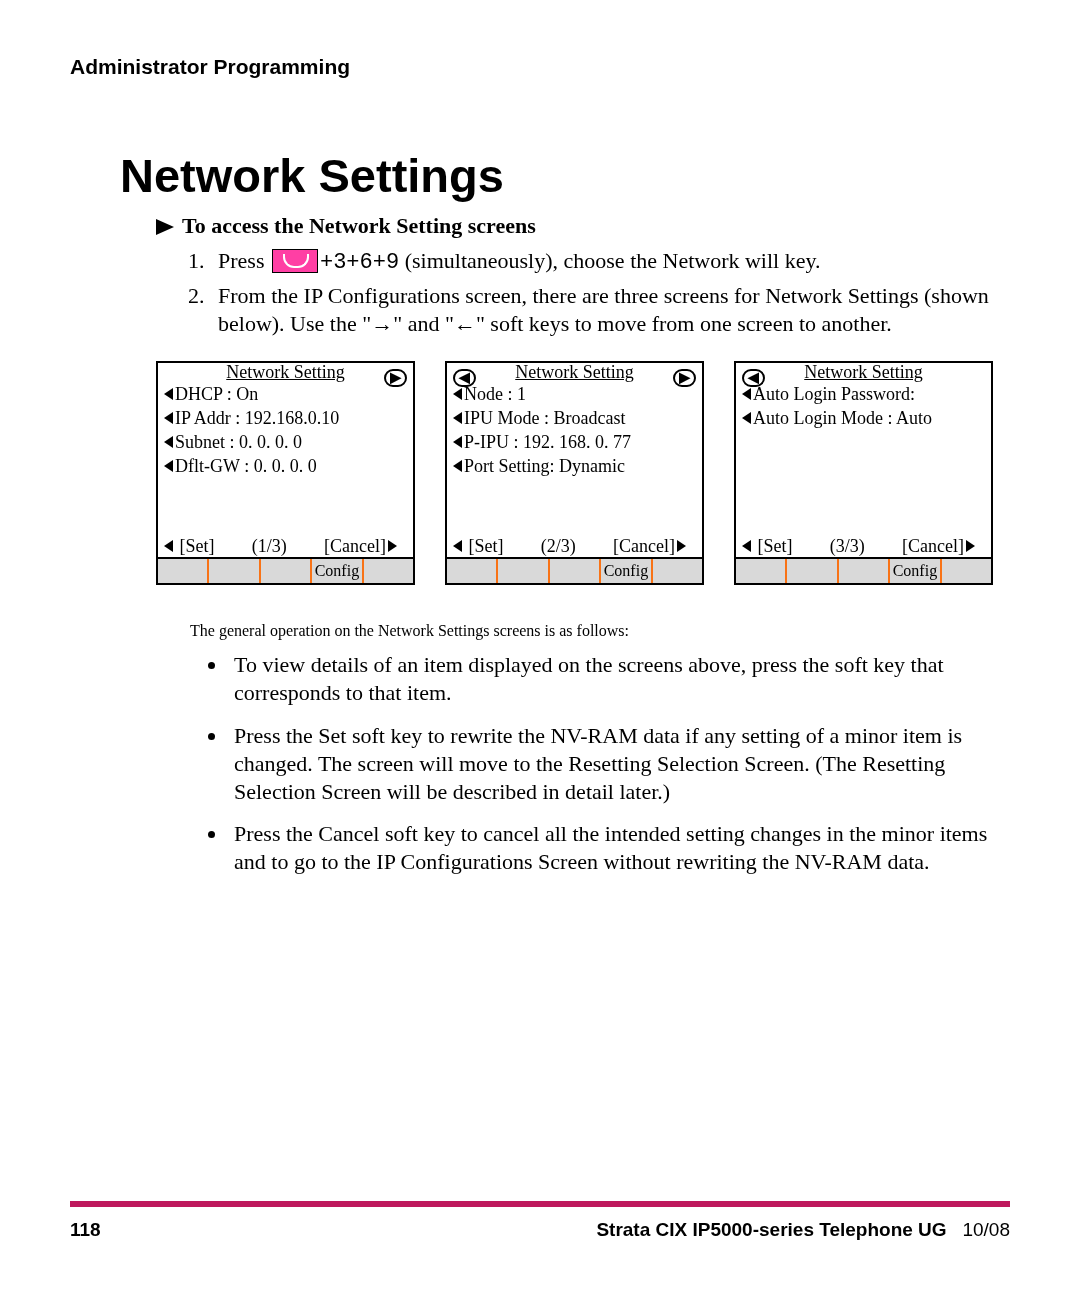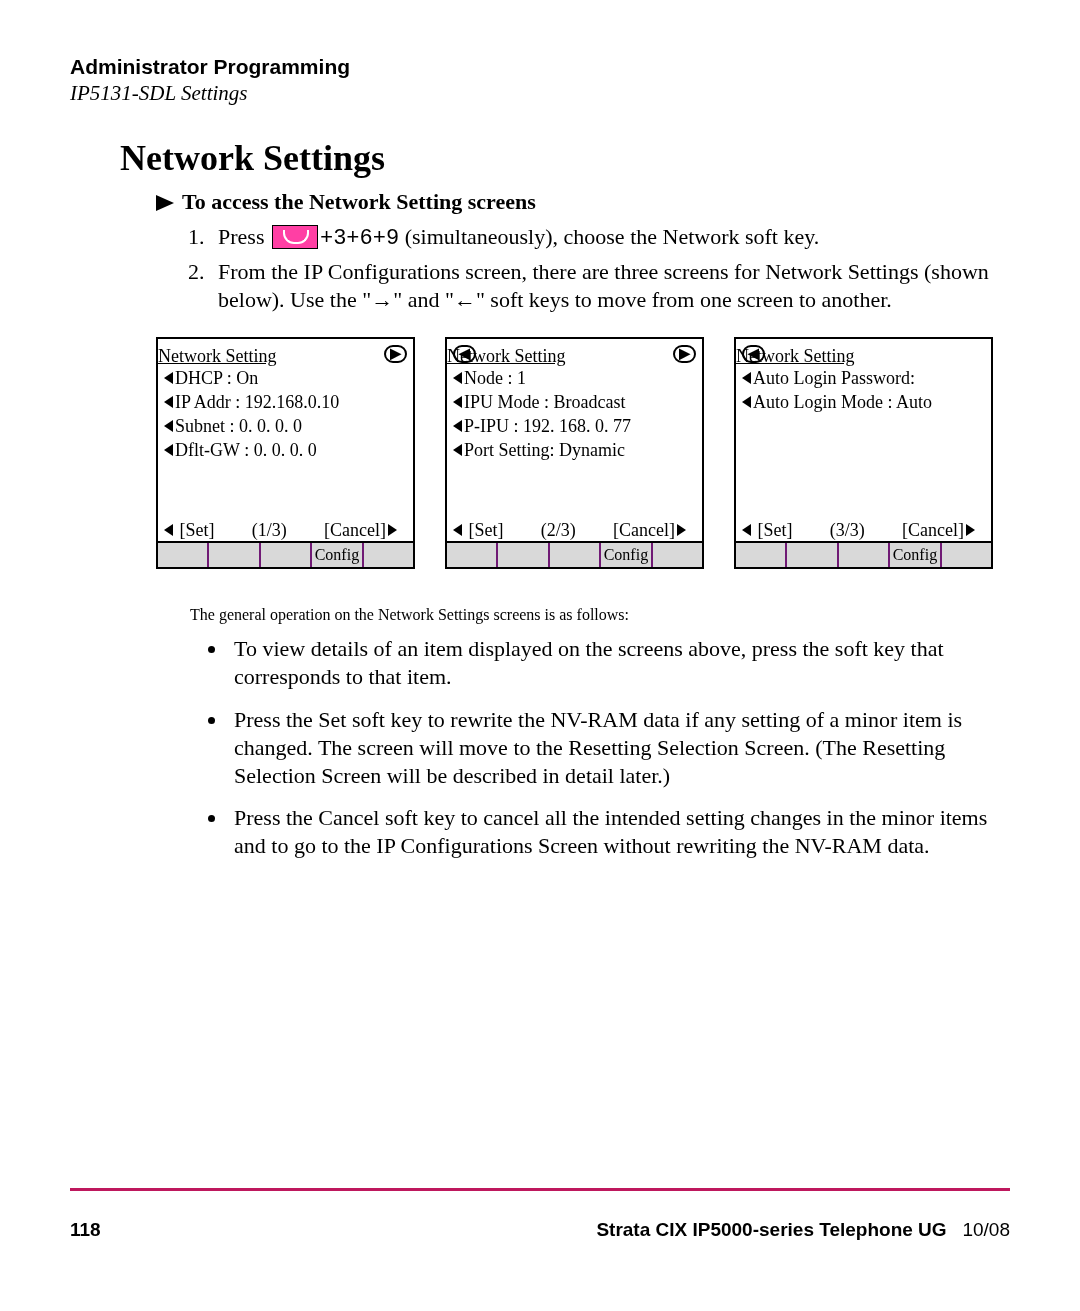--- a/index.html
+++ b/index.html
@@ -8,67 +8,66 @@
     font-family:"Times New Roman",Times,serif;
     color:#000;background:#fff;
     position:relative;
   }
   .page{
     padding:55px 70px 0 70px;
     box-sizing:border-box;
   }
   .hdr-bold{font-family:Arial,Helvetica,sans-serif;font-weight:bold;font-size:21px}
   .hdr-ital{font-style:italic;font-size:21px;margin-top:2px}
-  .h1{font-family:Liberation Serif, serif;font-weight:bold;font-size:36px;margin:31px 0 10px 50px}
+  .h1{font-family:Liberation Sans, sans-serif;font-weight:bold;font-size:47px;margin:69px 0 10px 50px}
   .subhead{margin-left:86px;font-size:22px}
   .tri{display:inline-block;width:0;height:0;border-top:8px solid transparent;border-bottom:8px solid transparent;border-left:18px solid #000;vertical-align:-2px;margin-right:8px}
   .subhead b{font-weight:bold}
   ol.steps{margin:8px 0 0 104px;padding-left:36px;font-size:22px;line-height:1.3}
   ol.steps li{margin-bottom:4px;padding-left:8px}
   .keychip{display:inline-block;width:46px;height:24px;vertical-align:-5px;background:#ff3fa4;border:1px solid #000;box-sizing:border-box;position:relative;margin:0 2px}
   .keychip::after{content:"";position:absolute;top:4px;left:10px;width:22px;height:12px;border:2px solid #fff;border-radius:0 0 11px 11px;border-top:none}
   .kseq{font-family:"Courier New",monospace;font-size:22px}
   .screens{display:flex;gap:30px;margin:22px 0 0 86px}
   .screen{width:255px;border:2px solid #000;background:#fff;font-size:18px;line-height:1.0}
-  .sc-title{position:relative;text-align:left;padding:8px 0 2px}
+  .sc-title{position:relative;text-align:center;padding:0 0 2px}
   .sc-title .u{text-decoration:underline}
   .arrpill{display:inline-block;border:2px solid #000;border-radius:9px;padding:0 4px;font-size:14px;line-height:14px;vertical-align:1px;font-weight:bold}
   .arrpill.left{position:absolute;left:6px;top:6px}
   .arrpill.right{position:absolute;right:6px;top:6px}
   .ln{padding:2px 20px 4px 6px;white-space:nowrap}
   .ltri{display:inline-block;width:0;height:0;border-top:6px solid transparent;border-bottom:6px solid transparent;border-right:9px solid #000;margin-right:2px;vertical-align:0}
   .rtri{display:inline-block;width:0;height:0;border-top:6px solid transparent;border-bottom:6px solid transparent;border-left:9px solid #000;margin-left:2px;vertical-align:0}
   .sc-body{min-height:152px}
   .sc-foot{display:flex;justify-content:space-between;align-items:center;padding:2px 16px 2px 6px}
   .sc-foot .mid{font-size:18px}
   .sc-bar{display:flex;border-top:2px solid #000}
-  .sc-bar .cell{flex:1;border-right:2px solid #701a75;height:24px;background:#d9d9d9;font-size:16px;text-align:center;line-height:24px}
+  .sc-bar .cell{flex:1;border-right:2px solid #f97316;height:24px;background:#d9d9d9;font-size:16px;text-align:center;line-height:24px}
   .sc-bar .cell:last-child{border-right:none}
   .para{margin:36px 0 0 120px;font-size:16px;max-width:790px;line-height:1.28}
   ul.bul{margin:10px 0 0 130px;padding-left:28px;font-size:22px;max-width:770px;line-height:1.28}
   ul.bul li{margin-bottom:14px;padding-left:6px}
-  .footer{position:absolute;left:70px;right:70px;bottom:70px;border-top:3px solid #be185d;padding-top:28px;display:flex;justify-content:space-between;font-family:Arial,Helvetica,sans-serif;font-weight:bold;font-size:19px}
+  .footer{position:absolute;left:70px;right:70px;bottom:70px;border-top:6px solid #be185d;padding-top:12px;display:flex;justify-content:space-between;font-family:Arial,Helvetica,sans-serif;font-weight:bold;font-size:19px}
   .footer .ft-date{font-weight:normal}
 </style>
 </head>
 <body>
 
 <div class="page">
   <div class="hdr-bold">Administrator Programming</div>
-  <div class="hdr-ital">IP5131-SDL Settings</div>
 
   <div class="h1">Network Settings</div>
 
   <div class="subhead">
     <span class="tri"></span><b>To access the Network Setting screens</b>
   </div>
 
   <ol class="steps">
     <li>
-      <span>Press </span><span class="keychip"></span><span class="kseq">+3+6+9</span><span> (simultaneously), choose the Network soft key.</span>
+      <span>Press </span><span class="keychip"></span><span class="kseq">+3+6+9</span><span> (simultaneously), choose the Network will key.</span>
     </li>
     <li>From the IP Configurations screen, there are three screens for Network Settings (shown below). Use the "→" and "←" soft keys to move from one screen to another.</li>
   </ol>
 
   <div class="screens" id="screens">
       <div class="screen">
         <div class="sc-title"><span class="u"> Network Setting </span><span class="arrpill right">▶</span></div>
         <div class="sc-body">
           <div class="ln"><span class="ltri"></span><span>DHCP : On</span></div>
           <div class="ln"><span class="ltri"></span><span>IP Addr : 192.168.0.10</span></div>

